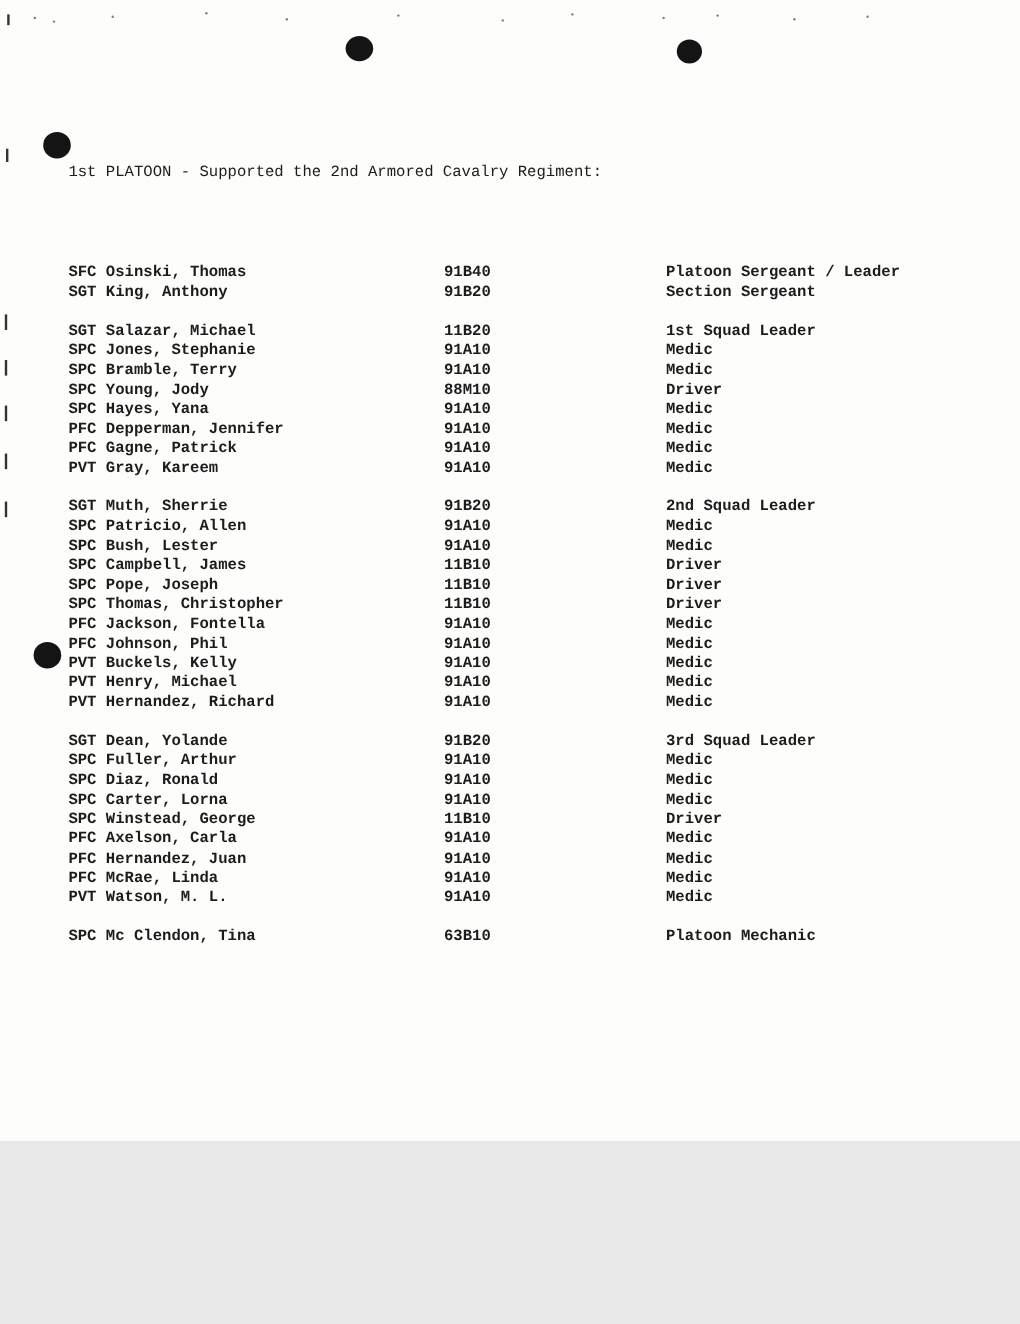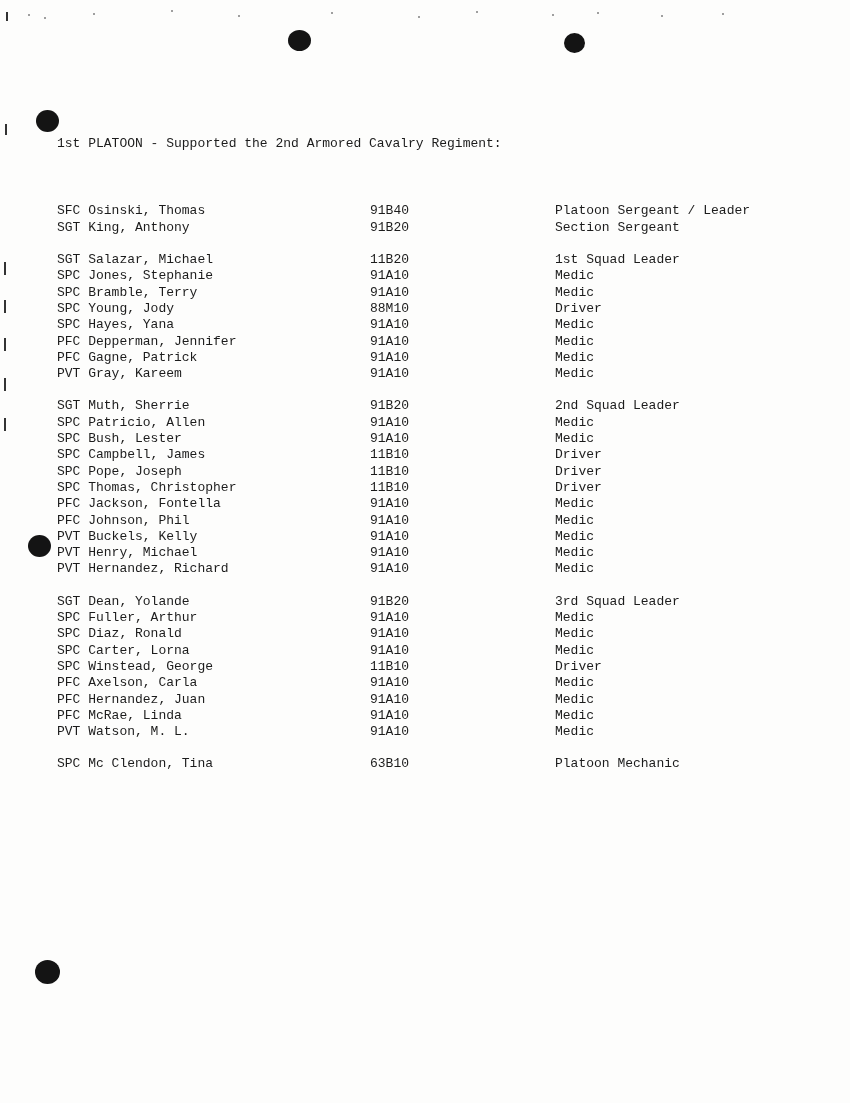--- a/index.html
+++ b/index.html
@@ -3,42 +3,43 @@
 <meta charset="utf-8">
 <style>
   html, body {
     margin: 0;
     padding: 0;
     background: #e8e8e8;
   }
   .page {
     position: relative;
     width: 850px;
-    height: 1103px;
+    height: 951px;
     background: #fdfdfc;
     overflow: hidden;
     font-family: "Liberation Mono", "DejaVu Sans Mono", monospace;
     color: #1c1c1c;
   }
   .content {
     position: absolute;
     left: 57px;
     top: 103px;
     width: 760px;
     font-size: 13px;
     line-height: 16.3px;
     white-space: pre;
   }
   .doc-title {
     margin: 0 0 19px 0;
     font-size: 13px;
     font-weight: normal;
   }
   .group {
-    margin: 0 0 16px 0;
+    margin: 16px 0 16px 0;
+    font-weight: bold;
   }
   .row {
     display: flex;
   }
   .cell-name { width: 313px; flex: 0 0 auto; }
   .cell-mos  { width: 185px; flex: 0 0 auto; }
   .cell-role { flex: 1 1 auto; }
 
   
   .blot {

